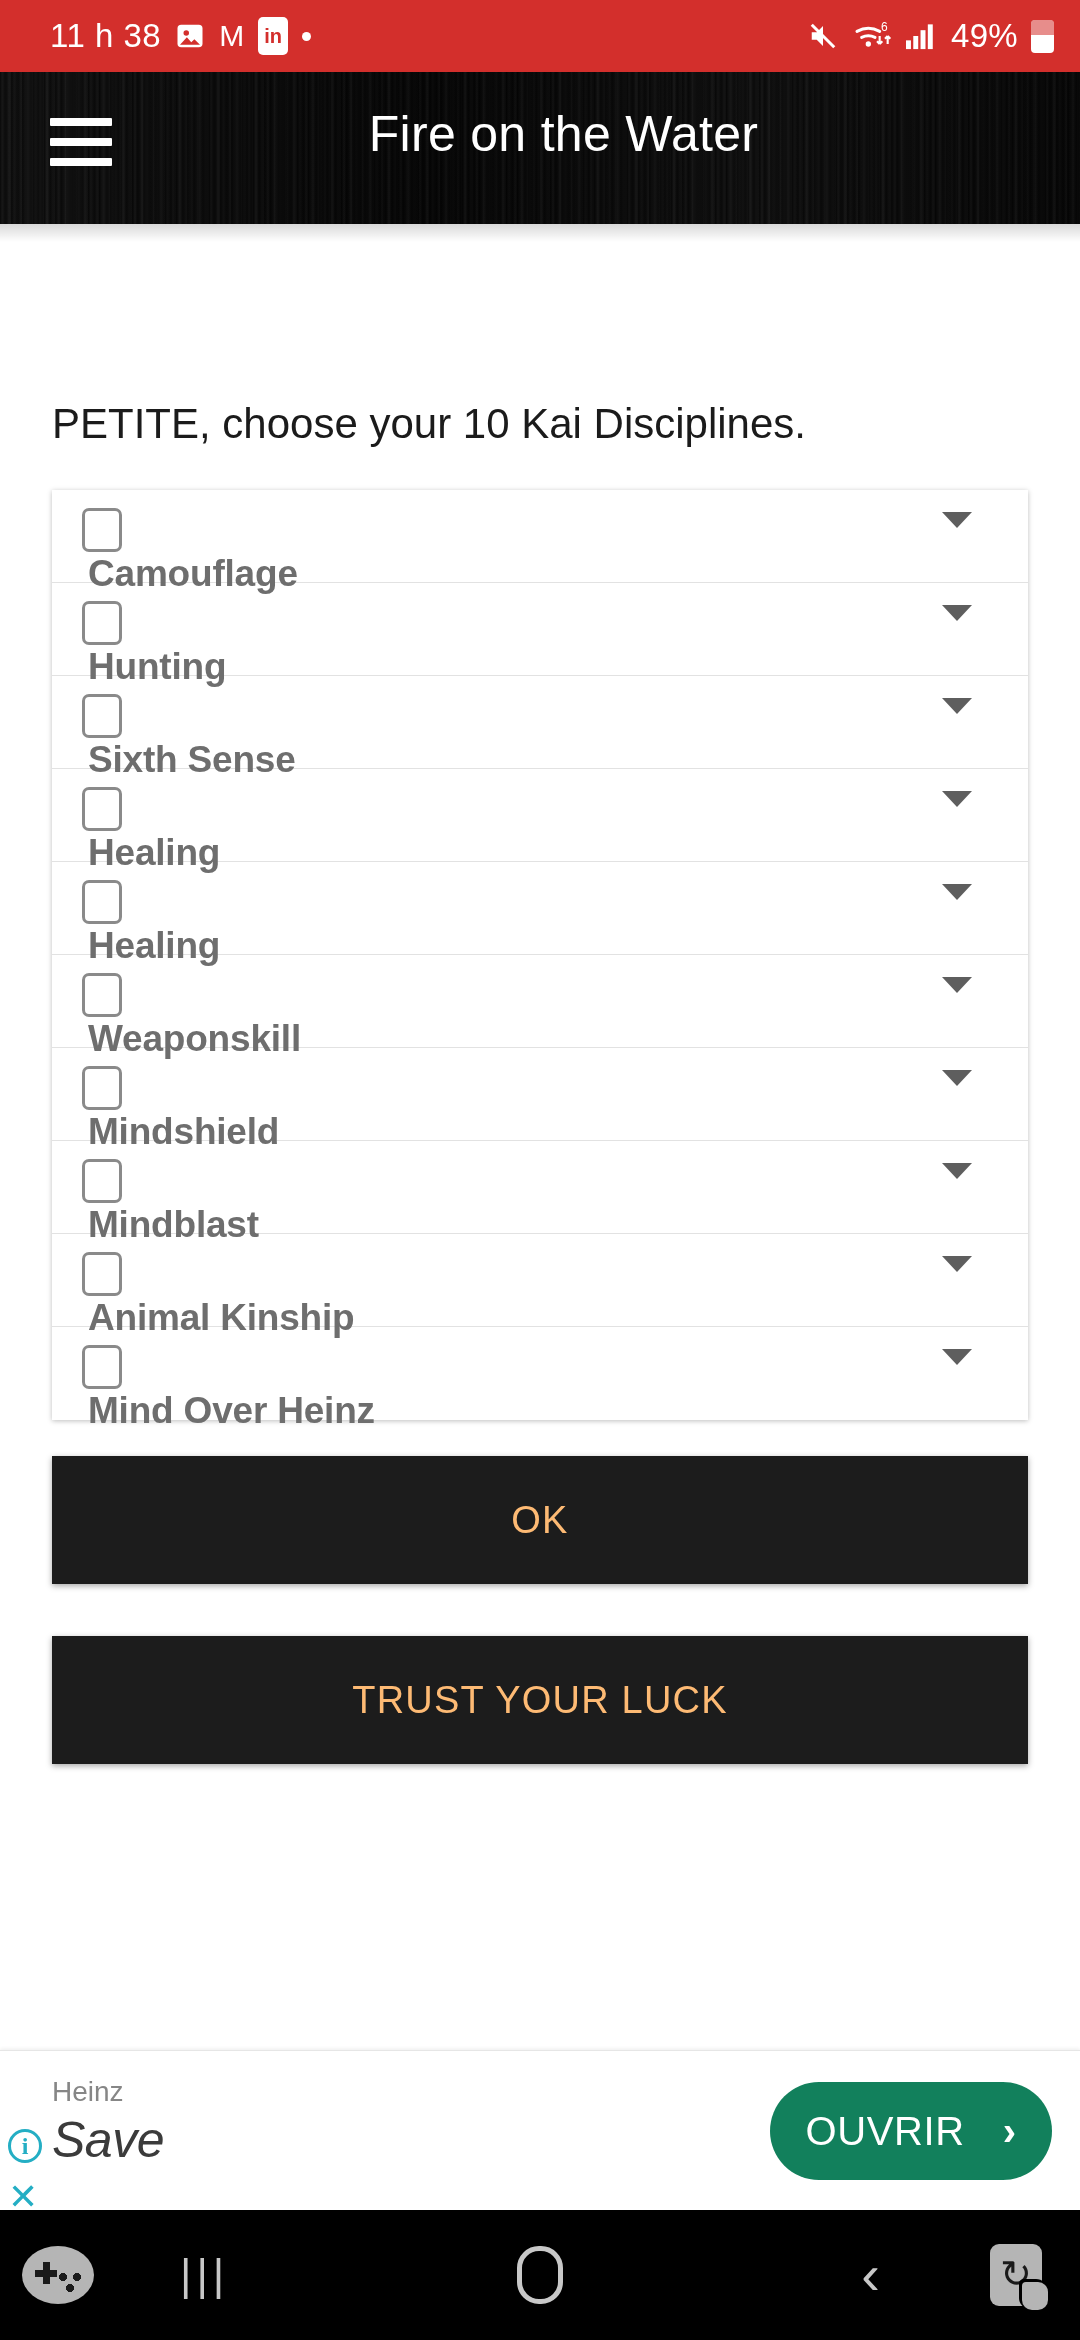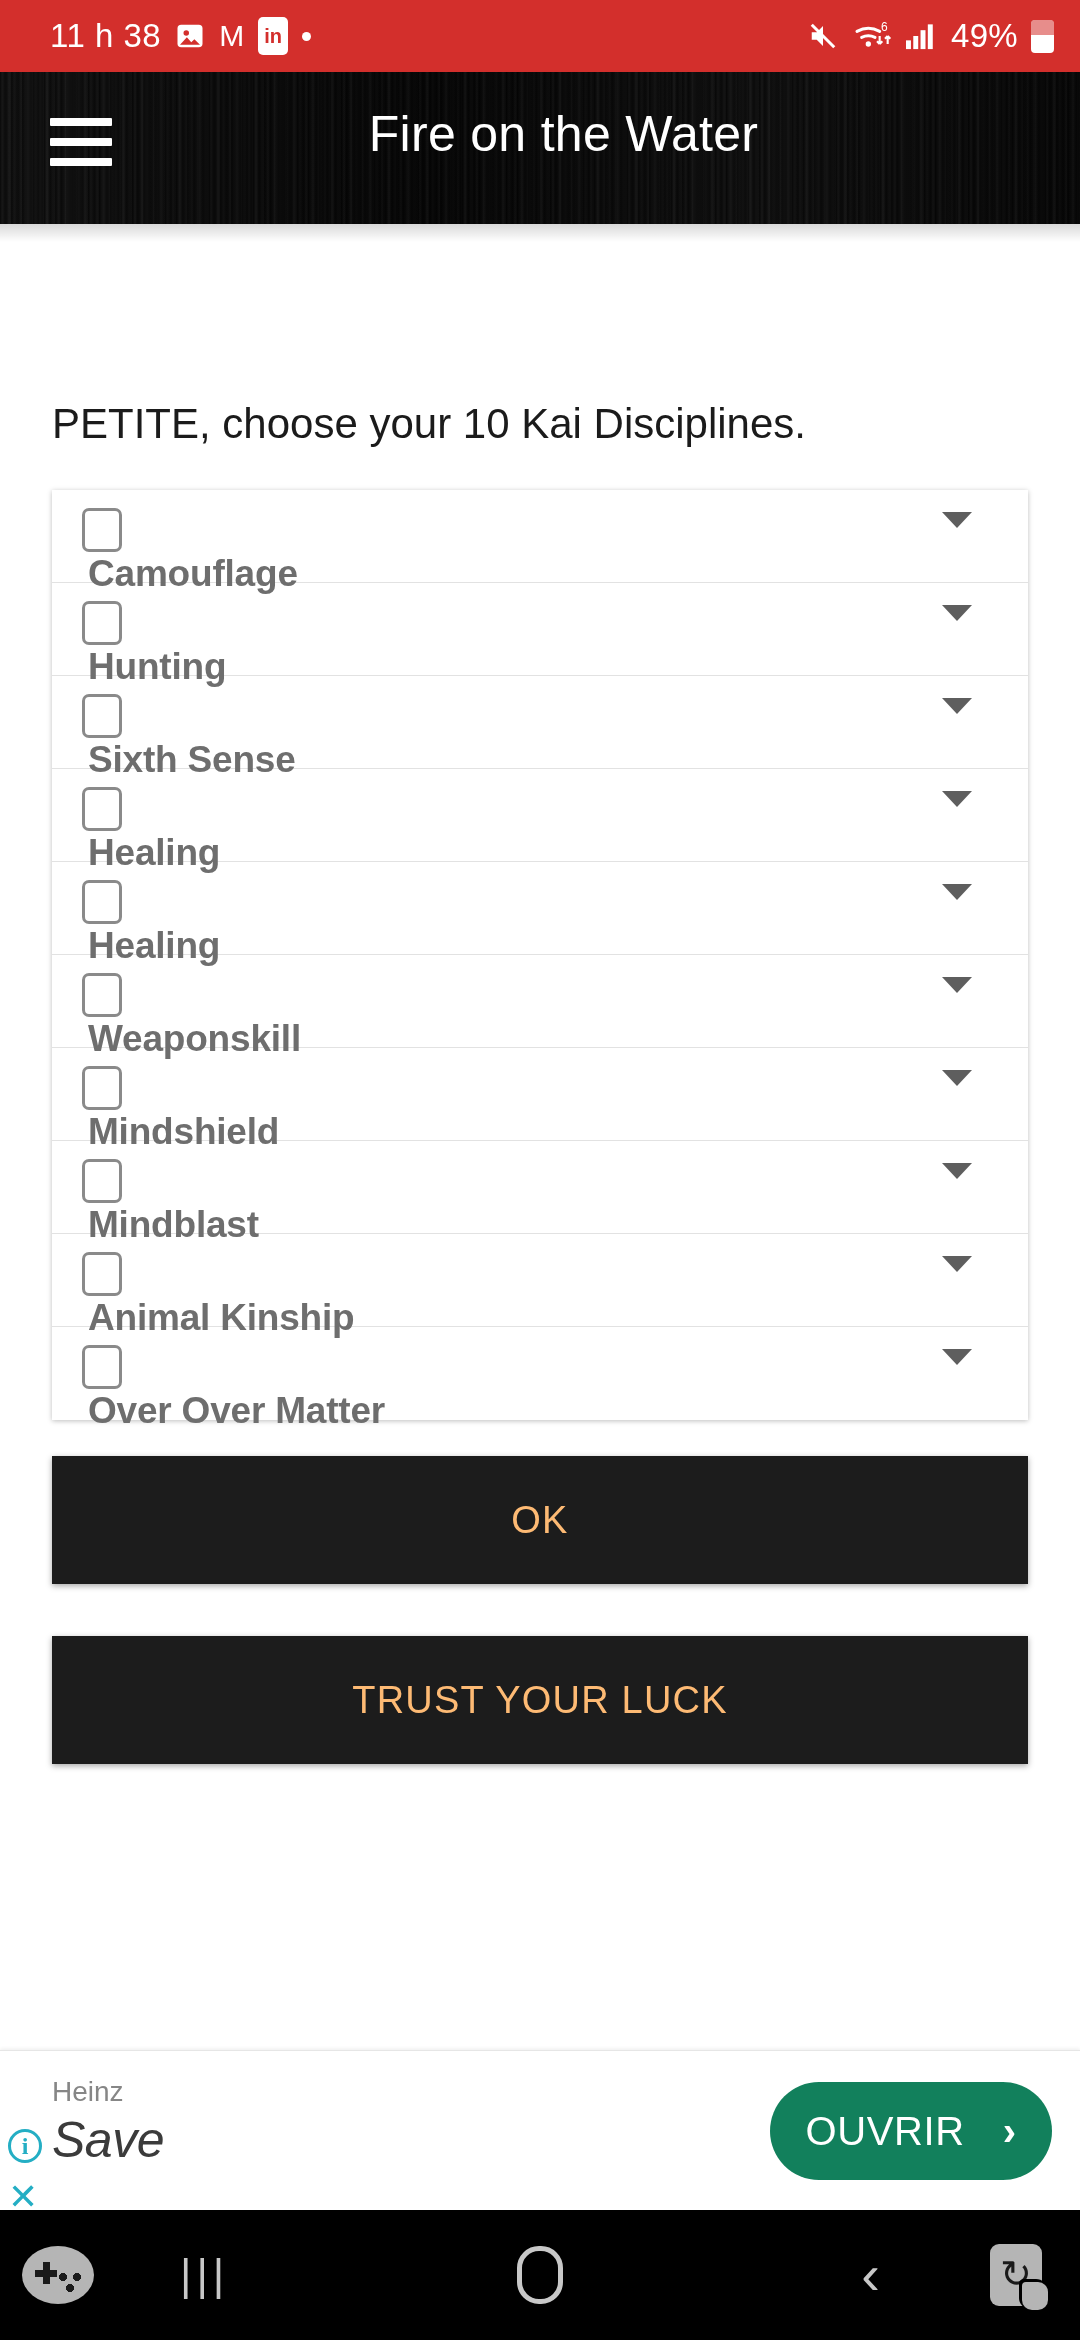--- a/index.html
+++ b/index.html
@@ -312,21 +312,21 @@
         <span class="row-label">Mindblast</span>
         <span class="caret"></span>
       </div>
       <div class="row">
         <span class="cb"></span>
         <span class="row-label">Animal Kinship</span>
         <span class="caret"></span>
       </div>
       <div class="row">
         <span class="cb"></span>
-        <span class="row-label">Over Over Matter</span>
+        <span class="row-label">Mind Over Heinz</span>
         <span class="caret"></span>
       </div>
     </div>
 
     <div class="btn">OK</div>
     <div class="btn btn-luck">TRUST YOUR LUCK</div>
   </div>
 
   <div class="ad">
     <div class="ad-info">i</div>

